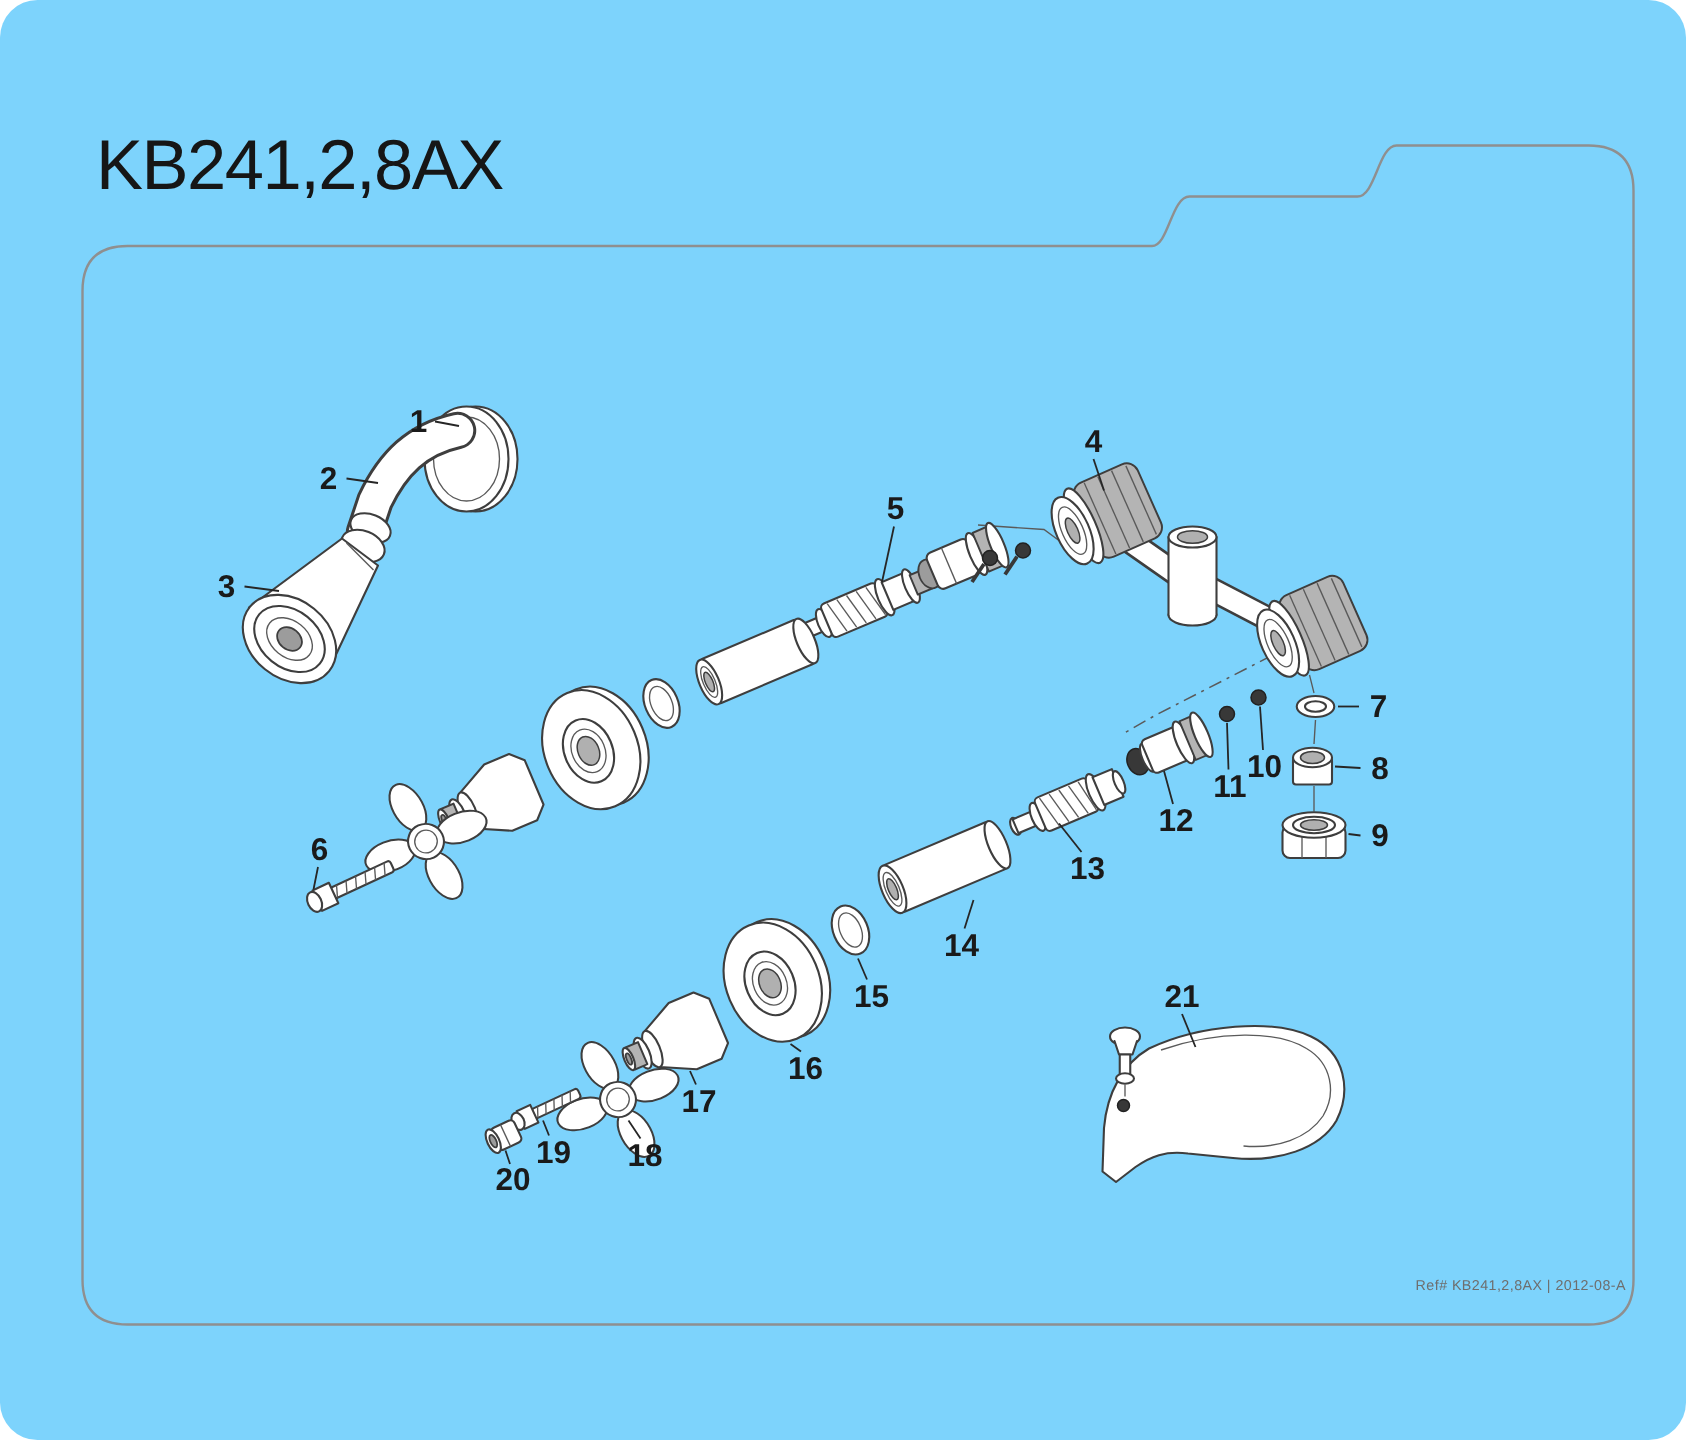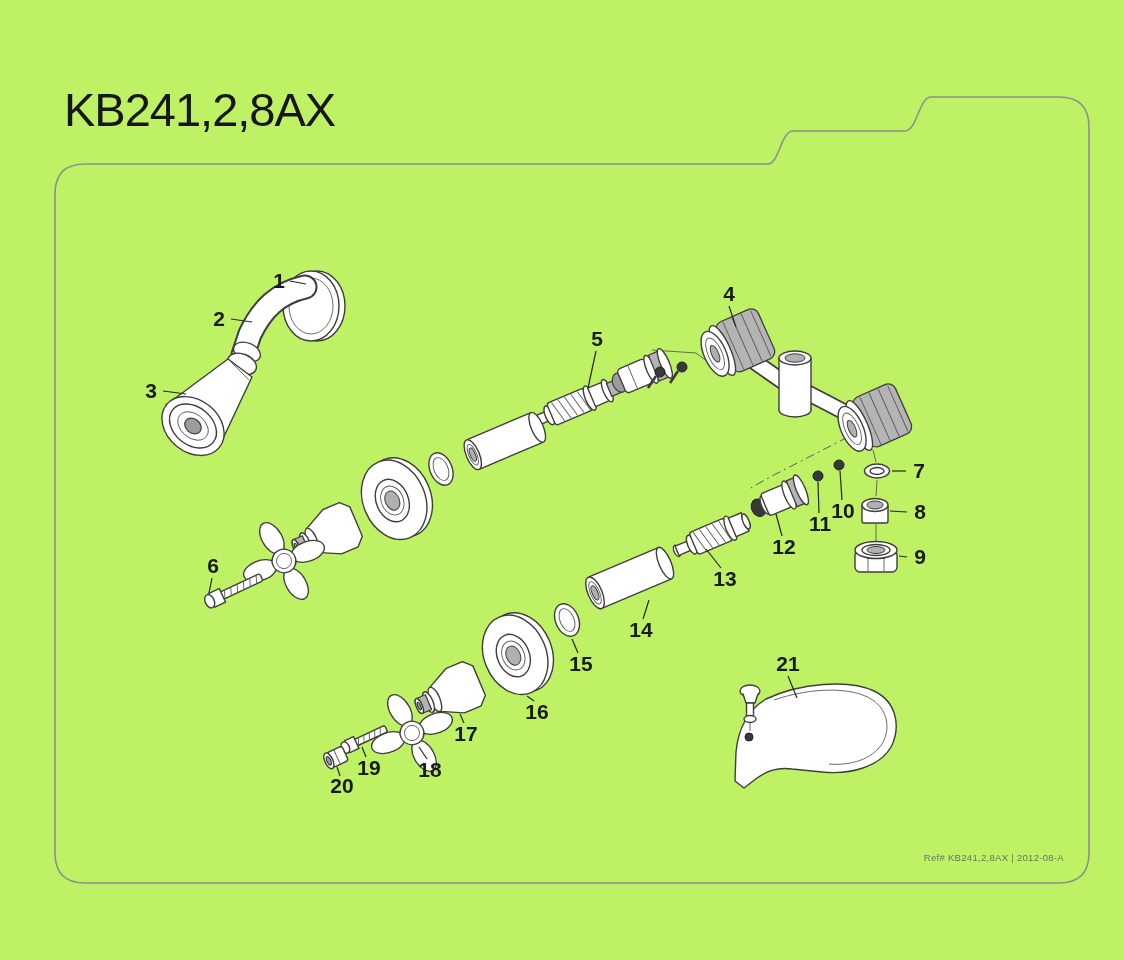--- a/index.html
+++ b/index.html
@@ -1,21 +1,21 @@
 <!DOCTYPE html>
 <html><head>
 <meta charset="utf-8">
 <style>
   html,body{margin:0;padding:0;background:#fff;}
-  #sheet{position:relative;width:1124px;height:960px;background:#bef264;overflow:hidden;
-         font-family:"Liberation Sans",sans-serif;color:#1c1c1c;}
+  #sheet{position:relative;width:1124px;height:960px;background:#7dd3fc;overflow:hidden;
+         font-family:"Liberation Sans",sans-serif;color:#1c1c1c;border-radius:25px;}
   #title{position:absolute;left:64px;top:86px;font-size:47px;font-weight:400;
          letter-spacing:-1px;line-height:1;color:#161616;}
   #subtitle{position:absolute;left:67px;top:141px;font-size:18px;font-weight:400;color:#1c1c1c;}
-  #footnote{position:absolute;right:60px;top:852px;font-size:9.5px;color:#6e6e6e;letter-spacing:0.3px;}
+  #footnote{position:absolute;right:40px;top:852px;font-size:9.5px;color:#6e6e6e;letter-spacing:0.3px;}
   svg{position:absolute;left:0;top:0;}
   .border{fill:none;stroke:#8f8f8f;stroke-width:1.6;}
   .part{fill:#ffffff;stroke:#3e3e3e;stroke-width:1.4;stroke-linejoin:round;stroke-linecap:round;}
   .knurl{fill:#b4b4b4;stroke:#3e3e3e;stroke-width:1.3;stroke-linejoin:round;}
   .shade{fill:#9c9c9c;stroke:#3e3e3e;stroke-width:1.2;}
   .hole{fill:#b0b0b0;stroke:#3e3e3e;stroke-width:1;}
   .darkp{fill:#383838;stroke:#222;stroke-width:1;}
   .thin{fill:none;stroke:#5a5a5a;stroke-width:0.9;}
   .tube-o{fill:none;stroke:#3e3e3e;stroke-linecap:round;}
   .tube-i{fill:none;stroke:#ffffff;stroke-linecap:round;}

